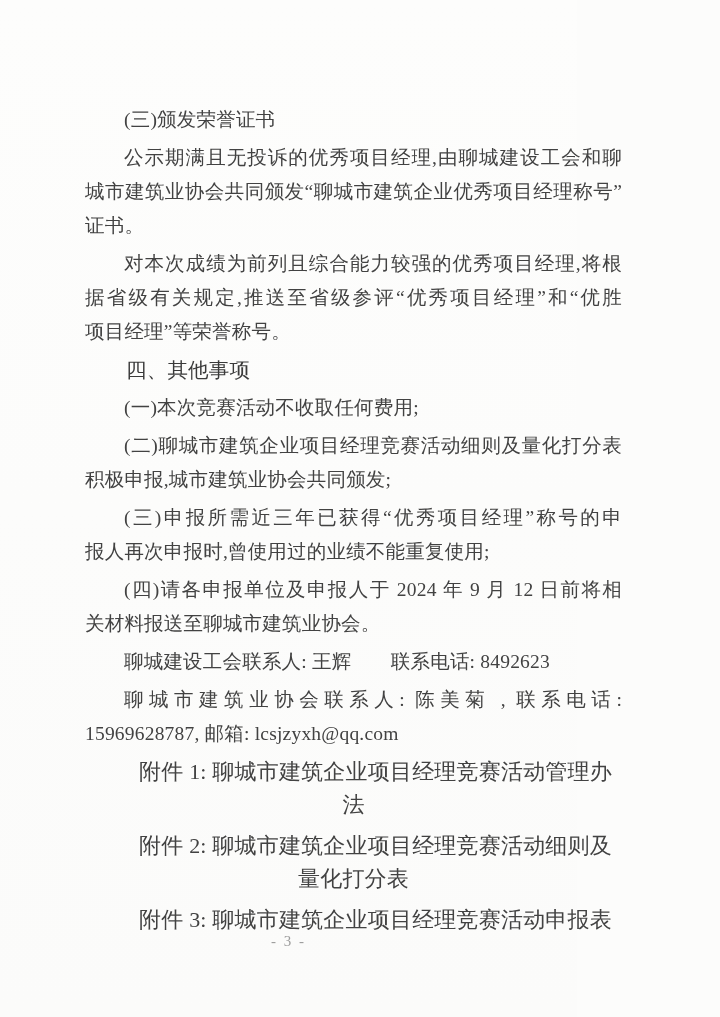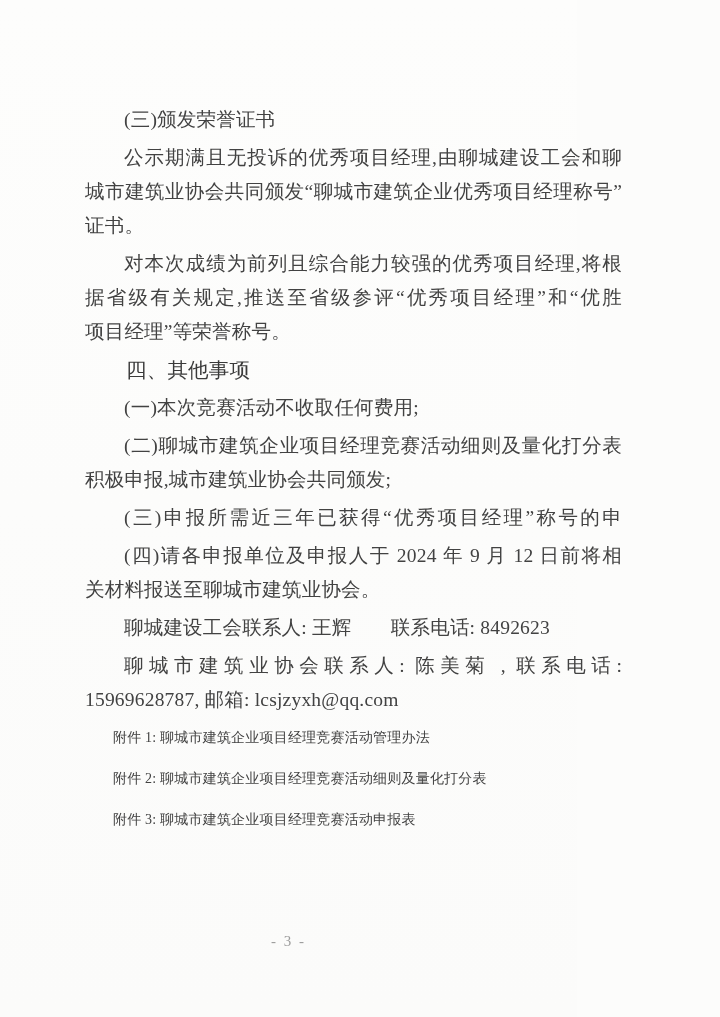--- a/index.html
+++ b/index.html
@@ -33,22 +33,23 @@
   }
   .indent { text-indent: 2em; }
   .par { margin-top: 4px; }
   .bold {
     font-family: "Liberation Sans", "DejaVu Sans", sans-serif;
     font-weight: 400;
     font-size: 20.5px;
     color: #3a3a3a;
   }
   .small {
-    font-size: 14px;
+    font-size: 22px;
     line-height: 33px;
+    text-align: center;
   }
   .par-sm { margin-top: 8px; }
   .pageno {
     position: absolute;
     top: 933px; left: 0;
     width: 100%;
     text-align: center;
     font-size: 15px;
     letter-spacing: 2px;
     color: #9c9c9c;
@@ -65,20 +66,21 @@
     <div class="ln fill">城市建筑业协会共同颁发“聊城市建筑企业优秀项目经理称号”</div>
     <div class="ln">证书。</div>
     <div class="ln indent fill par">对本次成绩为前列且综合能力较强的优秀项目经理,将根</div>
     <div class="ln fill">据省级有关规定,推送至省级参评“优秀项目经理”和“优胜</div>
     <div class="ln">项目经理”等荣誉称号。</div>
     <div class="ln indent bold par">四、其他事项</div>
     <div class="ln indent par">(一)本次竞赛活动不收取任何费用;</div>
     <div class="ln indent fill par">(二)聊城市建筑企业项目经理竞赛活动细则及量化打分表</div>
     <div class="ln">积极申报,城市建筑业协会共同颁发;</div>
     <div class="ln indent fill par">(三)申报所需近三年已获得“优秀项目经理”称号的申</div>
+    <div class="ln">报人再次申报时,曾使用过的业绩不能重复使用;</div>
     <div class="ln indent fill par">(四)请各申报单位及申报人于 2024 年 9 月 12 日前将相</div>
     <div class="ln">关材料报送至聊城市建筑业协会。</div>
     <div class="ln indent par">聊城建设工会联系人: 王辉　　联系电话: 8492623</div>
     <div class="ln indent fill par">聊城市建筑业协会联系人: 陈美菊 , 联系电话:</div>
     <div class="ln">15969628787, 邮箱: lcsjzyxh@qq.com</div>
     <div class="ln indent small par">附件 1: 聊城市建筑企业项目经理竞赛活动管理办法</div>
     <div class="ln indent small par-sm">附件 2: 聊城市建筑企业项目经理竞赛活动细则及量化打分表</div>
     <div class="ln indent small par-sm">附件 3: 聊城市建筑企业项目经理竞赛活动申报表</div>
   </div>
   <div class="pageno">- 3 -</div>

